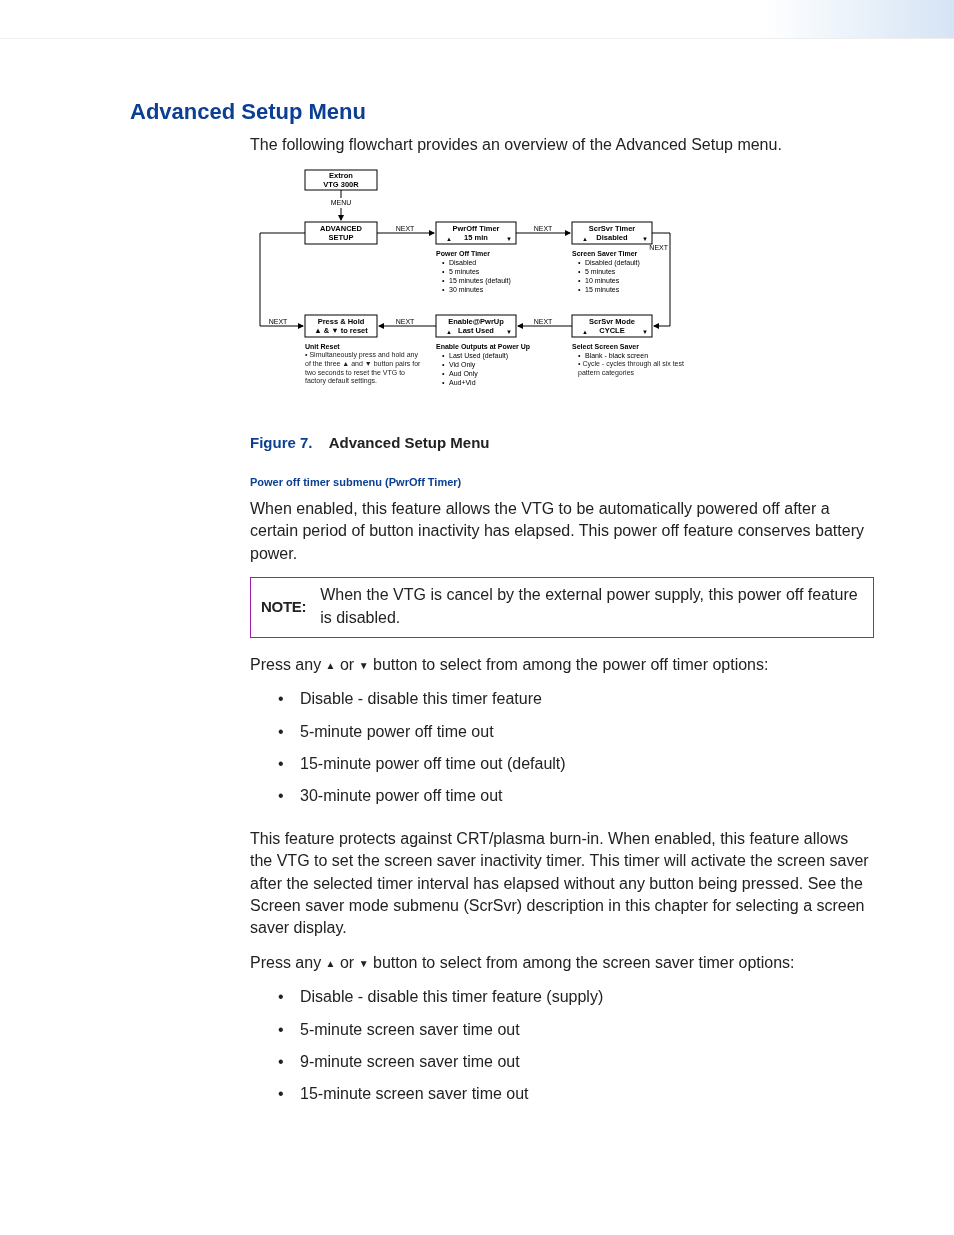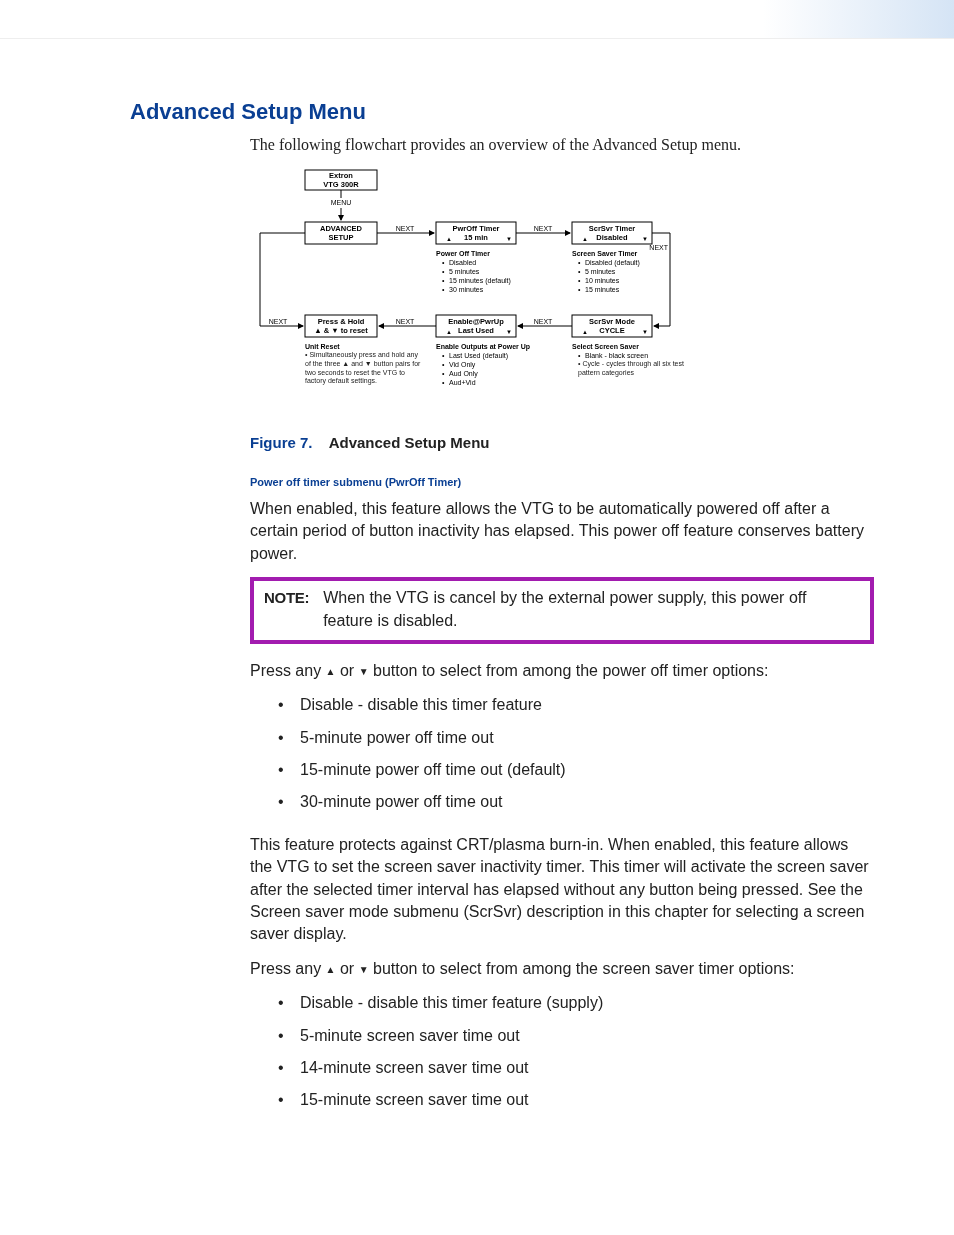--- a/index.html
+++ b/index.html
@@ -22,21 +22,20 @@
   }
   h1.adv {
     color: #0a3f93;
     font-size: 22px;
     font-weight: 700;
     margin: 0 0 6px 0;
   }
   .intro {
     margin-left: 120px;
     margin-bottom: 14px;
-    font-family: Liberation Serif, serif;
   }
   .flowchart {
     margin-left: 120px;
     margin-bottom: 10px;
   }
   .fig-caption {
     margin-left: 120px;
     font-size: 15px;
     font-weight: 700;
     margin-top: 12px;
@@ -49,26 +48,26 @@
     font-weight: 700;
     margin: 0 0 8px 0;
     margin-left: 120px;
   }
   p.body {
     margin: 0 0 12px 0;
     margin-left: 120px;
   }
   .note-box {
     margin-left: 120px;
-    border: 4px solid #a21caf;
+    border: 1px solid #a21caf;
     padding: 6px 10px 8px 10px;
     display: flex;
     gap: 14px;
     margin-bottom: 16px;
-    align-items: flex-start;
+    align-items: center;
   }
   .note-box .note-label {
     font-weight: 900;
     font-family: Arial, sans-serif;
     font-size: 15px;
     letter-spacing: -0.3px;
     white-space: nowrap;
   }
   ul.opts {
     margin: 10px 0 20px 0;
@@ -248,18 +247,18 @@
 
   <p class="body">This feature protects against CRT/plasma burn-in. When enabled, this feature allows the VTG to set the screen saver inactivity timer. This timer will activate the screen saver after the selected timer interval has elapsed without any button being pressed.  See the Screen saver mode submenu (ScrSvr) description in this chapter for selecting a screen saver display.</p>
 
   <p class="body">
     <span>Press any </span><span class="tri">▲</span><span> or </span><span class="tri">▼</span><span> button to select from among the screen saver timer options:</span>
   </p>
 
   <ul class="opts">
     <li>Disable - disable this timer feature (supply)</li>
     <li>5-minute screen saver time out</li>
-    <li>14-minute screen saver time out</li>
+    <li>9-minute screen saver time out</li>
     <li>15-minute screen saver time out</li>
   </ul>
 
 
 </div>
 
 </body></html>

